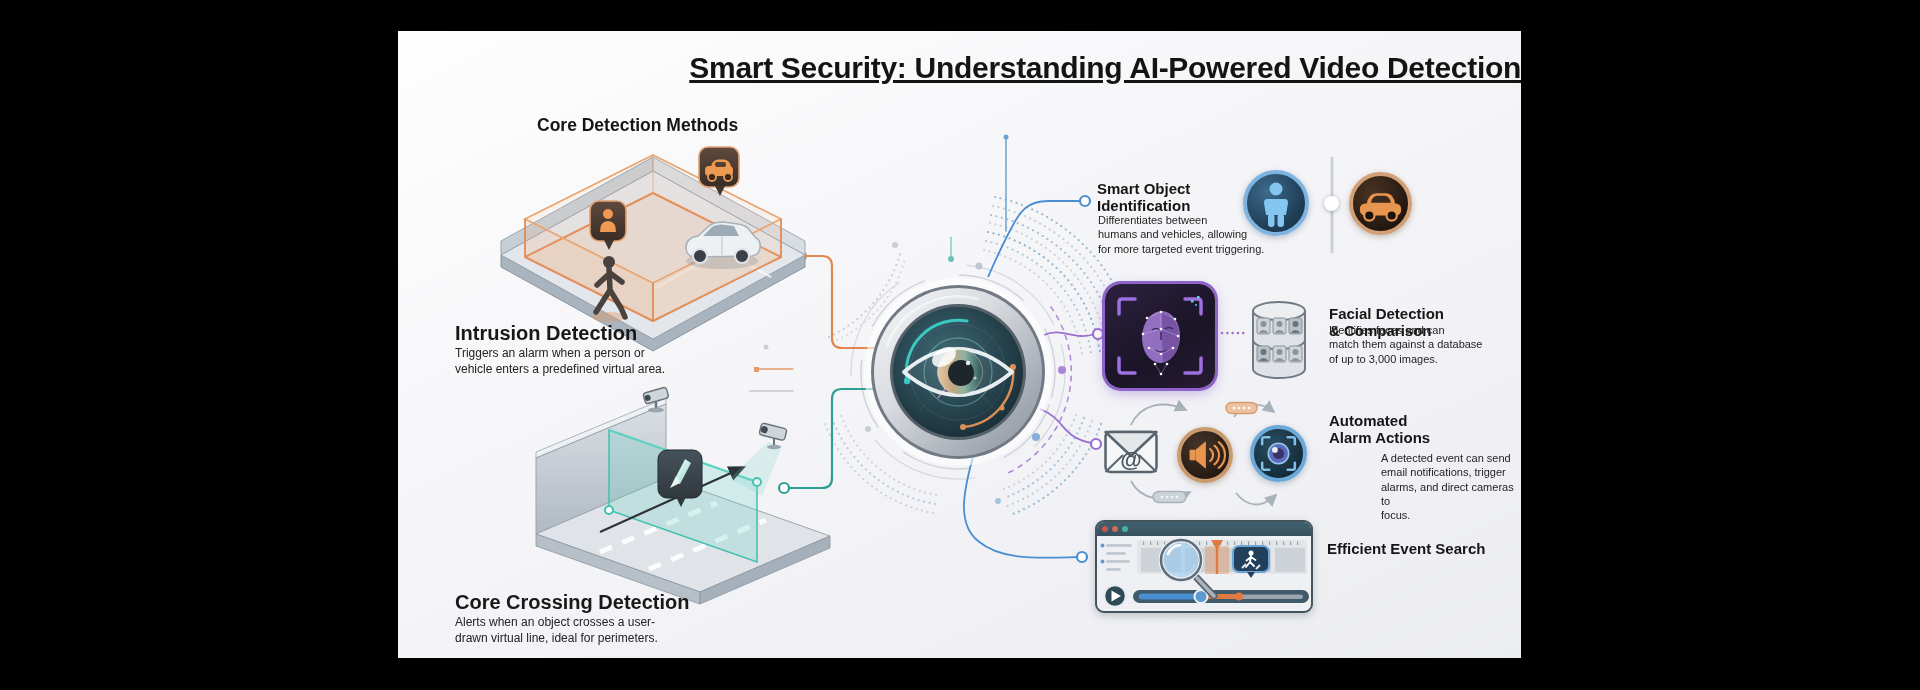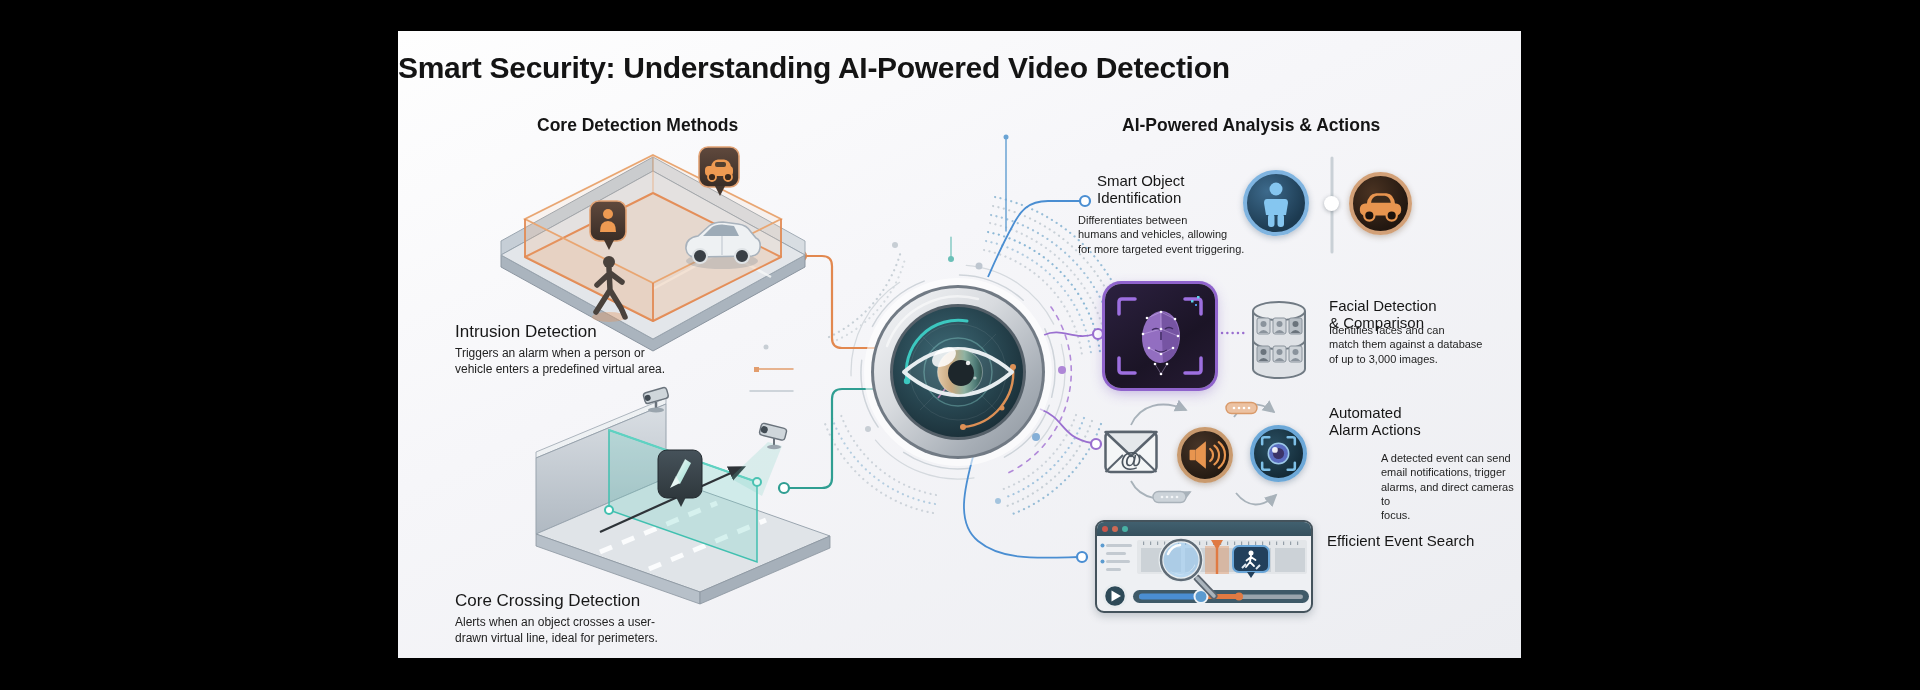--- a/index.html
+++ b/index.html
@@ -1,27 +1,27 @@
 <!DOCTYPE html>
 <html><head>
 <meta charset="utf-8">
 <style>
   html,body{margin:0;padding:0;background:#000;width:1920px;height:690px;overflow:hidden;
     font-family:"Liberation Sans",sans-serif;}
   .stage{position:absolute;left:0;top:0;width:1920px;height:690px;background:#000;}
   .panel{position:absolute;left:398px;top:31px;width:1123px;height:627px;
     background:linear-gradient(155deg,#fefefe 0%,#f6f6f9 40%,#ecedf1 100%);}
-  .title{position:absolute;left:0;top:20px;width:100%;text-align:left;
-    font-size:30px;font-weight:800;letter-spacing:-0.3px;color:#141414;}
+  .title{position:absolute;left:0;top:20px;width:100%;text-align:right;
+    font-size:30px;font-weight:800;letter-spacing:-0.3px;color:#141414;text-decoration:underline;}
   .col-heading{position:absolute;top:84px;font-size:17.5px;font-weight:800;color:#151515;}
   #lh{left:139px;width:212px;}
   #rh{left:724px;width:272px;}
-  .ltitle{position:absolute;font-size:17px;font-weight:400;color:#181818;}
+  .ltitle{position:absolute;font-size:20px;font-weight:700;color:#181818;}
   .lbody{position:absolute;font-size:12px;line-height:1.32;color:#222;white-space:pre-line;}
-  .rtitle{position:absolute;font-size:15px;font-weight:400;line-height:1.16;color:#161616;white-space:pre-line;}
+  .rtitle{position:absolute;font-size:15px;font-weight:700;line-height:1.16;color:#161616;white-space:pre-line;margin-top:8px;}
   .rbody{position:absolute;font-size:11px;line-height:1.3;color:#1e1e1e;white-space:pre-line;}
   svg{display:block;}
   #artwork{position:absolute;left:0;top:0;}
   .abs{position:absolute;box-sizing:border-box;}
   .person-circle{left:845px;top:139px;width:66px;height:66px;border-radius:50%;
     border:4px solid #7fb4e0;background:radial-gradient(circle at 35% 30%,#3d6a8c,#1c3a50 72%);
     box-shadow:0 2px 6px rgba(40,70,100,.3);}
   .car-circle{left:951px;top:141px;width:63px;height:63px;border-radius:50%;
     border:4px solid #d2a077;background:radial-gradient(circle at 35% 30%,#4a3322,#221710 72%);
     box-shadow:0 2px 6px rgba(90,60,30,.3);}
@@ -274,32 +274,31 @@
       <circle cx="562" cy="341" r="22.5" fill="url(#irisg)" stroke="rgba(255,255,255,.35)" stroke-width="1"></circle>
       <circle cx="563" cy="342" r="13" fill="#1d262b"></circle>
       <ellipse cx="546" cy="326" rx="13" ry="8.5" fill="rgba(255,255,255,.85)" transform="rotate(-32 546 326)"></ellipse>
       <circle cx="570" cy="332" r="2.2" fill="#fff" opacity=".9"></circle>
       <circle cx="577" cy="347" r="1.6" fill="#fff" opacity=".6"></circle>
     </g>
   </svg>
 
   <div class="title">Smart Security: Understanding AI-Powered Video Detection</div>
   <div class="col-heading" id="lh">Core Detection Methods</div>
-  <div class="col-heading" id="rh">AI-Powered Analysis &amp; Actions</div>
 
   <div class="ltitle" style="left:57px;top:291px">Intrusion Detection</div>
   <div class="lbody" style="left:57px;top:315px">Triggers an alarm when a person or
 vehicle enters a predefined virtual area.</div>
   <div class="ltitle" style="left:57px;top:560px">Core Crossing Detection</div>
   <div class="lbody" style="left:57px;top:584px">Alerts when an object crosses a user-
 drawn virtual line, ideal for perimeters.</div>
 
   <div class="rtitle" style="left:699px;top:141px">Smart Object
 Identification</div>
-  <div class="rbody" style="left:680px;top:182px">Differentiates between
+  <div class="rbody" style="left:700px;top:182px">Differentiates between
 humans and vehicles, allowing
 for more targeted event triggering.</div>
   <div class="rtitle" style="left:931px;top:266px">Facial Detection
 &amp; Comparison</div>
   <div class="rbody" style="left:931px;top:292px">Identifies faces and can
 match them against a database
 of up to 3,000 images.</div>
   <div class="rtitle" style="left:931px;top:373px">Automated
 Alarm Actions</div>
   <div class="rbody" style="left:983px;top:420px">A detected event can send

